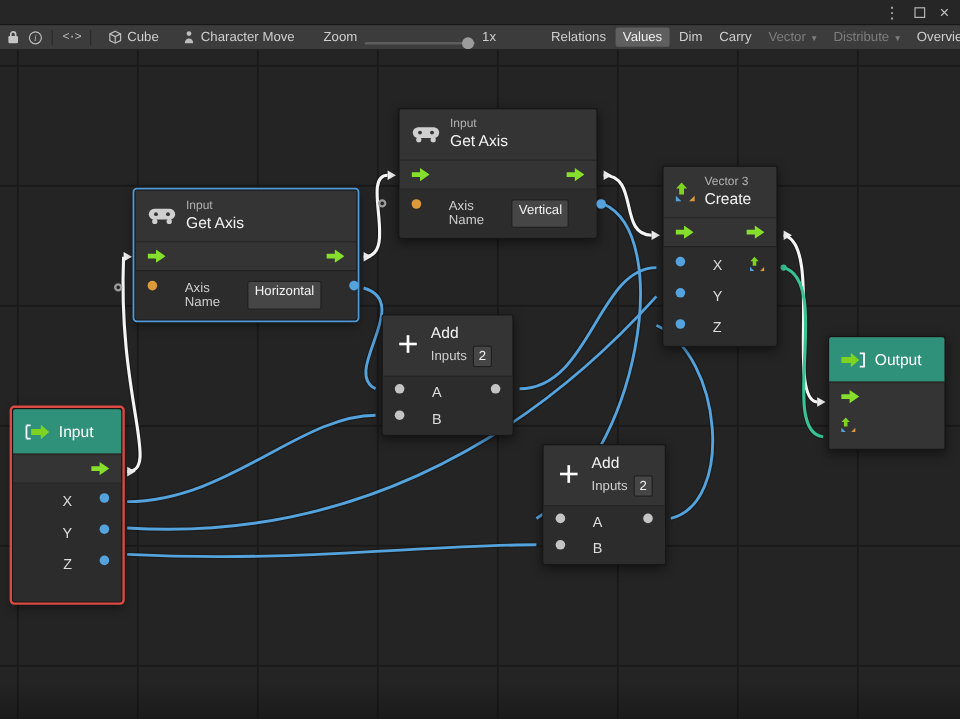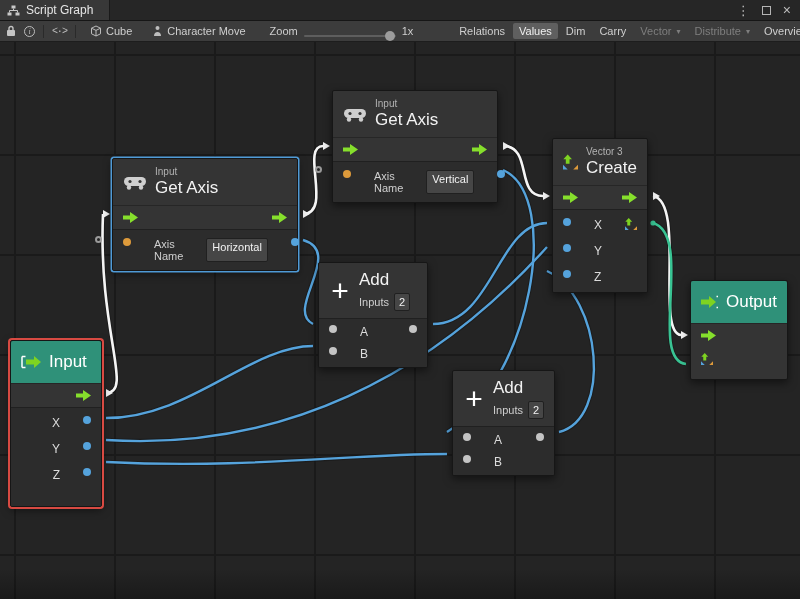--- a/index.html
+++ b/index.html
@@ -39,21 +39,21 @@
   .bottom-shade{position:absolute;left:0;right:0;bottom:0;height:30px;background:linear-gradient(transparent,rgba(0,0,0,.28));pointer-events:none}
 
   
   .node{position:absolute;background:#343434;border:1px solid #161616;border-radius:2px;color:#ddd;box-shadow:0 3px 9px rgba(0,0,0,.5);font-size:12px}
   .node.selected{box-shadow:0 0 0 1.5px #4f9ad6,0 3px 9px rgba(0,0,0,.5)}
   .node.error{box-shadow:0 0 0 2px #d84a42,0 3px 9px rgba(0,0,0,.5)}
   .nhead{display:flex;align-items:center;gap:8px;padding:7px 10px}
   .nhead.teal{background:#2f9179;border-radius:2px 2px 0 0;padding:11px 10px}
   .titles{display:flex;flex-direction:column;line-height:1.2}
   .ncat{font-size:10px;color:#b2b2b2}
-  .ntitle{font-size:17px;color:#f2f2f2}
+  .ntitle{font-size:13px;color:#f2f2f2}
   .nhead.teal .ntitle{color:#fff}
   .flowrow{display:flex;align-items:center;justify-content:space-between;padding:6px 10px;border-top:1px solid #262626}
   .flowrow.end{justify-content:flex-end}
   .ports{background:#2c2c2c;border-top:1px solid #202020;border-radius:0 0 2px 2px;padding:2px 0}
   .prow{display:flex;gap:23px;padding:6px 10px;color:#dcdcdc}
   .prow.tight{padding:4px 10px}
   .prow.end{justify-content:flex-end}
   .plabel{font-size:12px}
   .param-label{font-size:11px;color:#cfcfcf}
   .dot{width:8px;height:8px;border-radius:50%;flex-shrink:0}
@@ -66,29 +66,20 @@
   .ring{position:absolute;width:7px;height:7px;border-radius:50%;border:2px solid #9a9a9a;background:#242424}
   .filler{height:16px}
   .ml-auto{margin-left:auto}
 </style>
 </head>
 <body>
 
 <div class="window">
 
   <div class="tabbar">
-    <div class="tab">
-      <svg width="13" height="11">
-          <rect x="4.5" y="0.5" width="4" height="3" fill="#c8c8c8"></rect>
-          <rect x="0.5" y="7.5" width="4" height="3" fill="#c8c8c8"></rect>
-          <rect x="8.5" y="7.5" width="4" height="3" fill="#c8c8c8"></rect>
-          <path d="M6.5 3.5v2M2.5 7.5v-2h8v2" stroke="#c8c8c8" fill="none"></path>
-        </svg>
-      <span>Script Graph</span>
-    </div>
     <div class="tab-spacer"></div>
     <div class="win-ctrls">
       <span class="menu-dots">⋮</span>
       <span class="max-box"></span>
       <span class="close-x">×</span>
     </div>
   </div>
 
   <div class="toolbar">
     <svg width="10" height="12">

